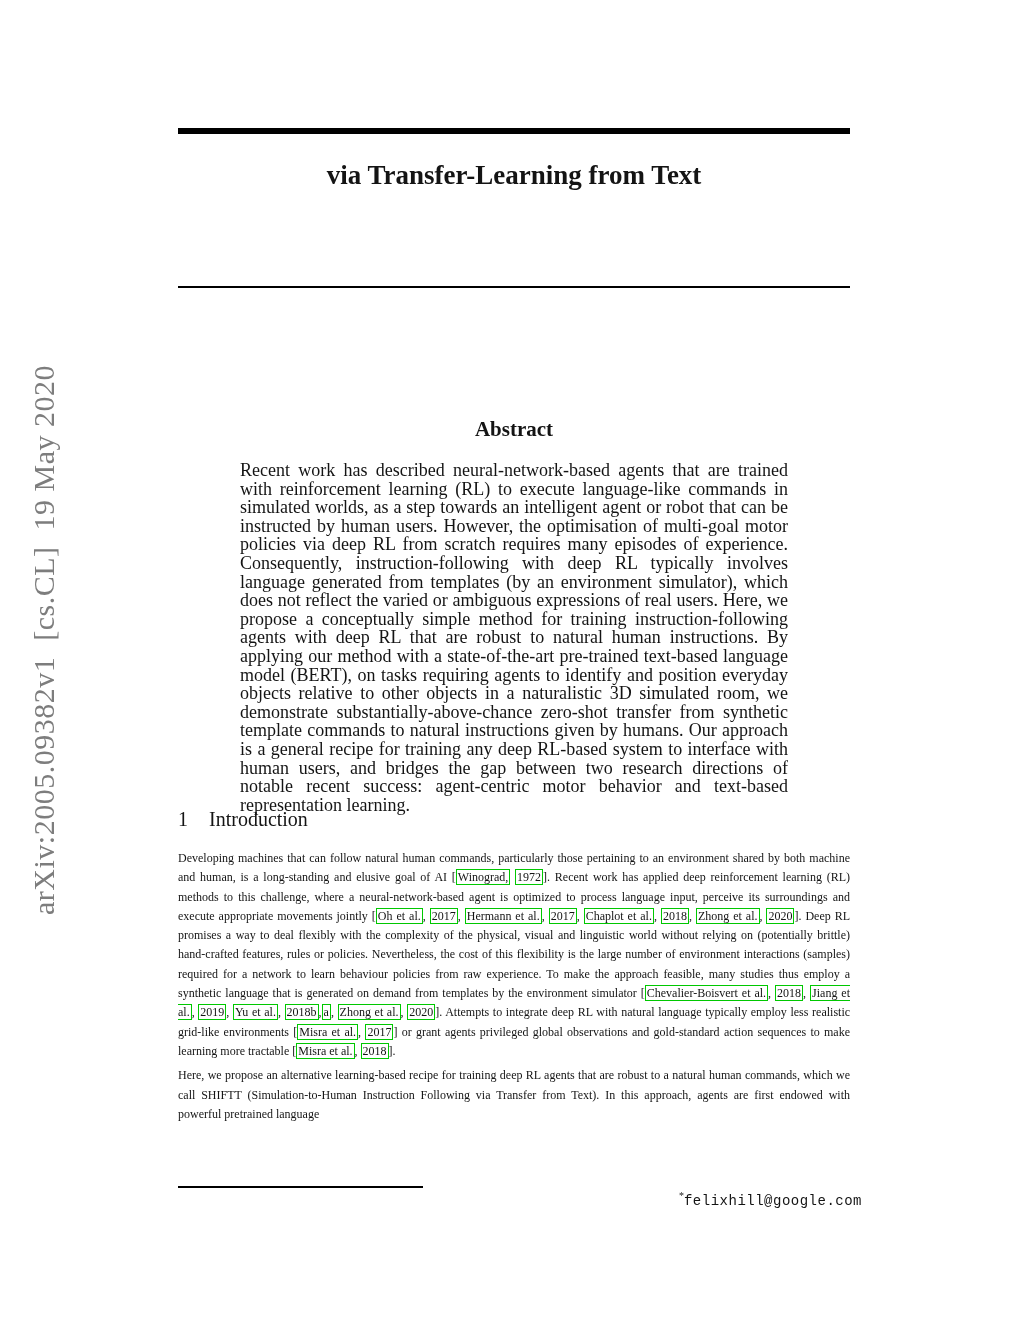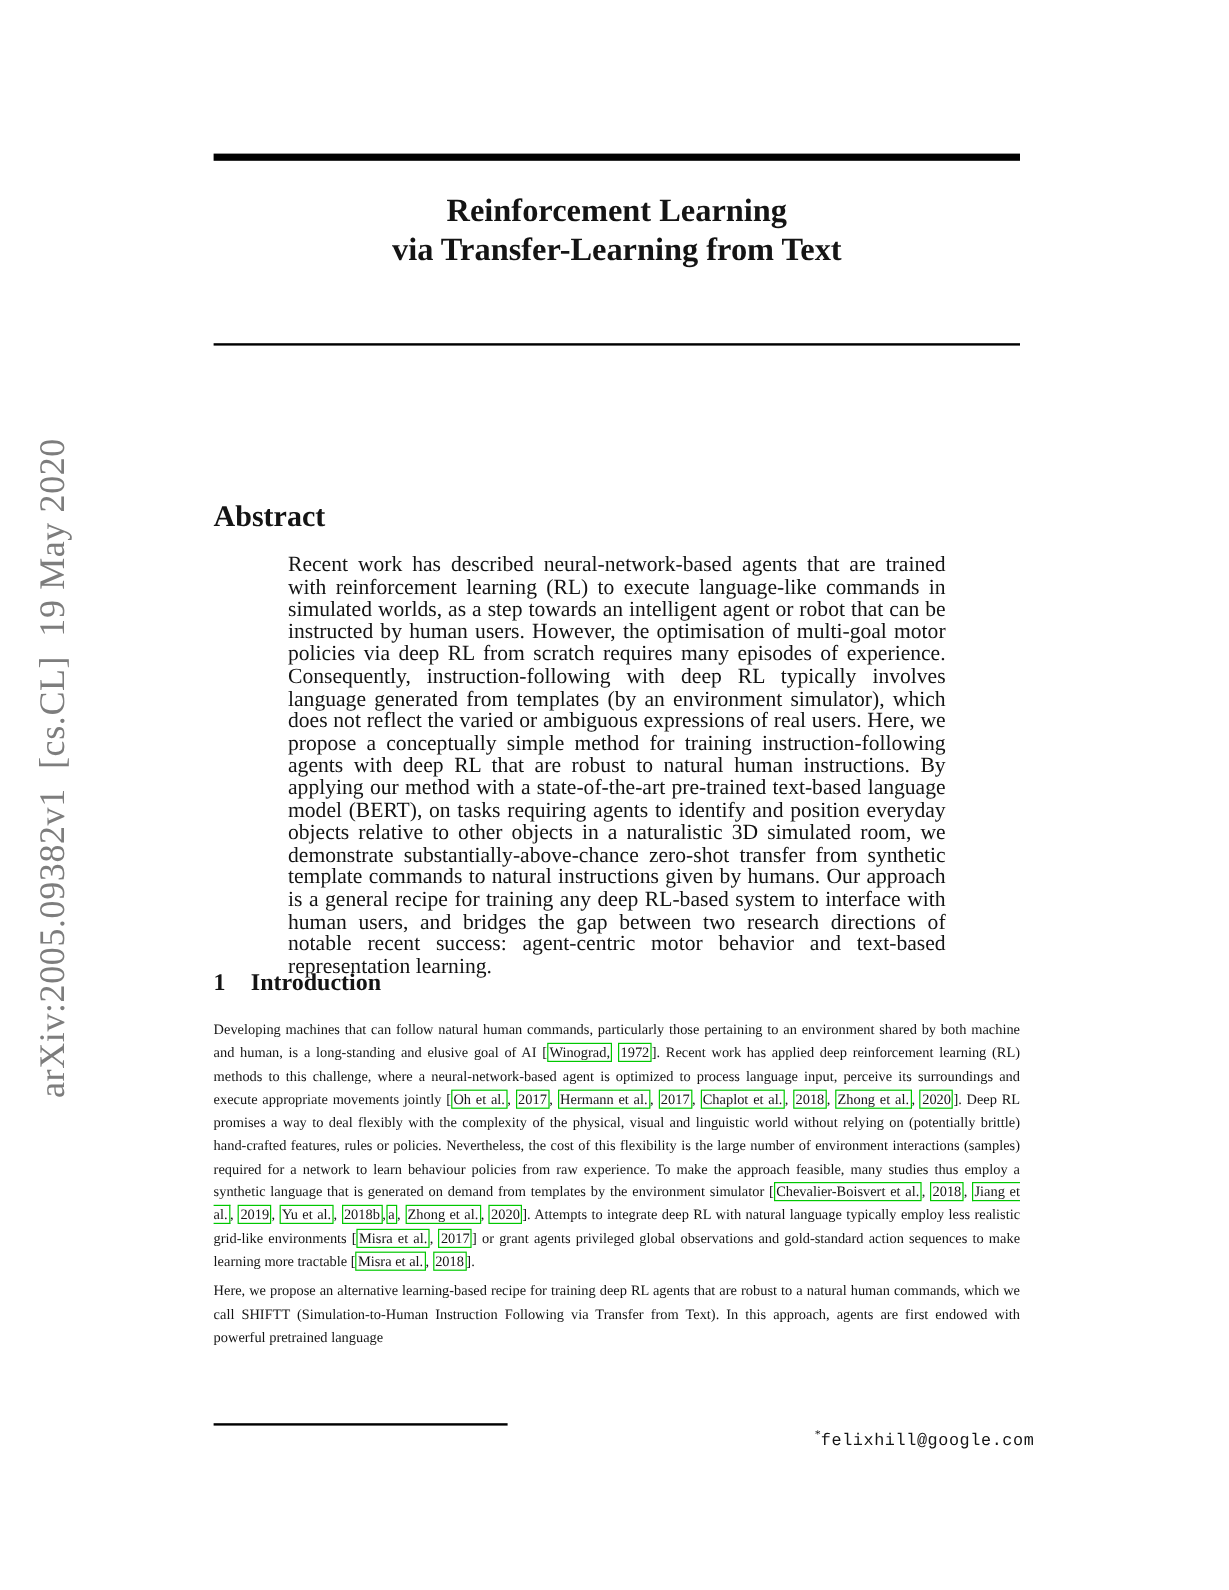--- a/index.html
+++ b/index.html
@@ -37,30 +37,30 @@
   }
   .authors-block {
     position: absolute; left: 178px; top: 332px; width: 672px;
     text-align: center;
   }
   .author-names { font-weight: bold; font-size: 17px; line-height: 22px; }
   .author-names sup { font-size: 11px; }
   .affiliation { font-size: 16.5px; line-height: 21px; }
   .abstract-heading {
     position: absolute; left: 178px; top: 417px; width: 672px;
-    font-weight: bold; font-size: 25px;
+    text-align: center; font-weight: bold; font-size: 21px;
   }
   .abstract-body {
     position: absolute; left: 240px; top: 461px; width: 548px;
     font-size: 18px; line-height: 18.6px;
     text-align: justify;
   }
   .section-heading {
     position: absolute; left: 178px; top: 808px; width: 672px;
-    font-weight: bold; font-size: 20px;
+    font-weight: normal; font-size: 20px;
   }
   .section-heading .sec-num { display: inline-block; margin-right: 21px; }
   .intro-body {
     position: absolute; left: 178px; top: 849px; width: 672px;
     font-size: 12px; line-height: 19.3px;
     text-align: justify;
   }
   .intro-body p + p { margin-top: 5px; }
   .cite {
     border: 1.5px solid var(--cite);
@@ -77,21 +77,20 @@
   .footnote .email { font-family: "Liberation Mono", "DejaVu Sans Mono", monospace; font-size: 14px; letter-spacing: 0.5px; }
 </style>
 </head>
 <body>
 
 <div class="watermark">arXiv:2005.09382v1  [cs.CL]  19 May 2020</div>
 
 <div class="rule rule-thick"></div>
 
 <div class="title-block">
-  <div>Reinforcement Learning</div>
   <div>via Transfer-Learning from Text</div>
 </div>
 
 <div class="rule rule-thin"></div>
 
 <div class="authors-block">
 </div>
 
 <div class="abstract-heading">Abstract</div>
 

